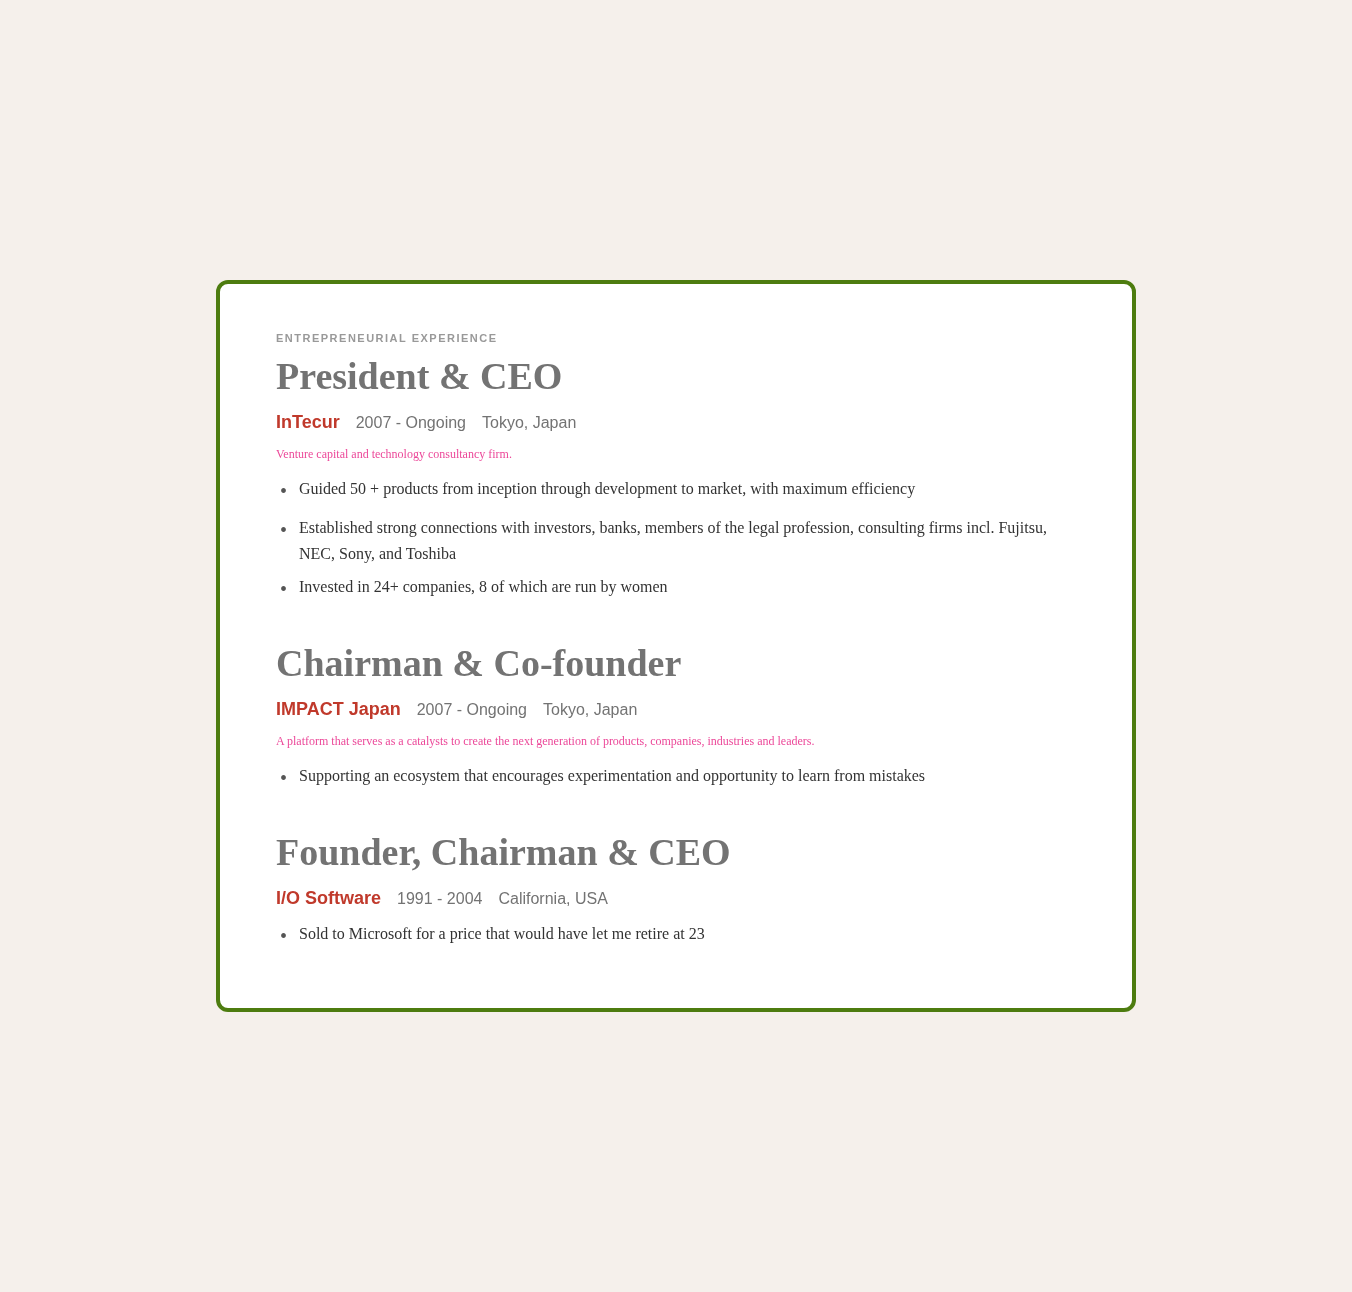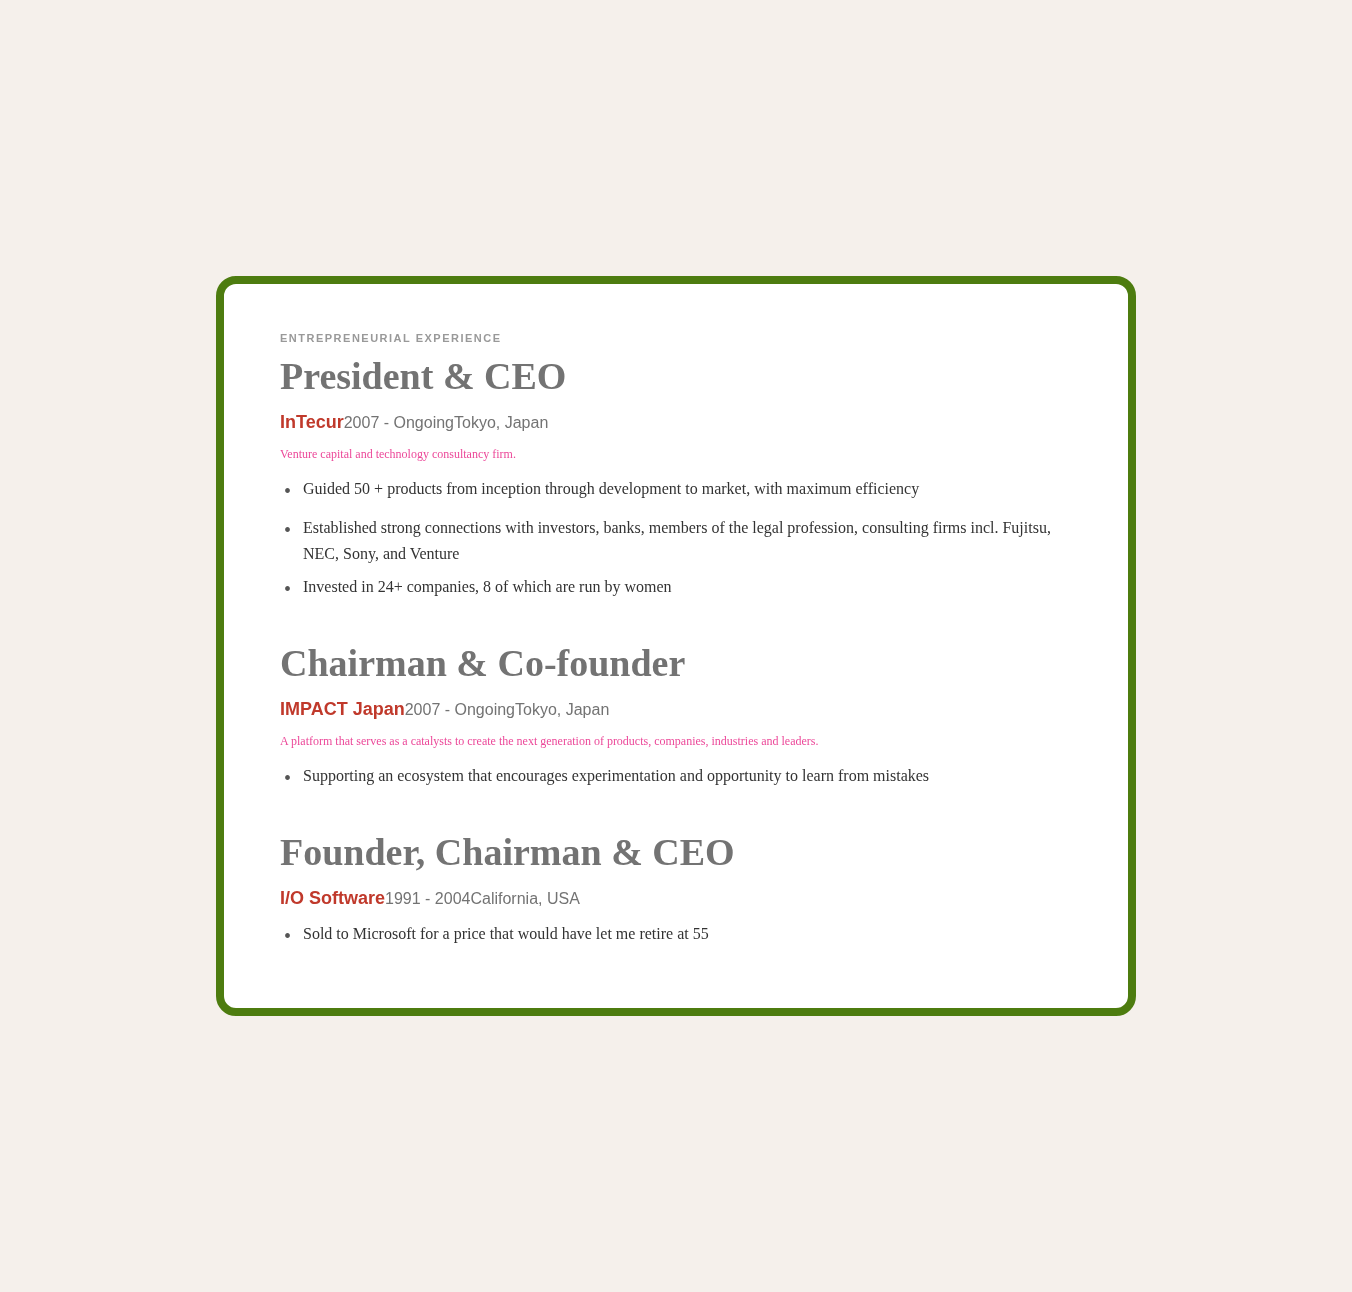--- a/index.html
+++ b/index.html
@@ -12,22 +12,22 @@
       background-color: #f5f0eb;
       display: flex;
       justify-content: center;
       align-items: center;
       min-height: 100vh;
       font-family: Georgia, 'Times New Roman', serif;
     }
 
     .card {
       background: #fff;
-      border: 8px solid #4d7c0f;
-      border-radius: 20px;
+      border: 4px solid #4d7c0f;
+      border-radius: 12px;
       padding: 48px 56px;
       max-width: 920px;
       width: 100%;
       margin: 32px;
     }
 
     .section-label {
       font-family: Arial, Helvetica, sans-serif;
       font-size: 11px;
       font-weight: 600;
@@ -41,21 +41,21 @@
       font-size: 38px;
       font-weight: 700;
       color: #737373;
       margin-bottom: 12px;
       line-height: 1.2;
     }
 
     .job-meta {
       display: flex;
       align-items: baseline;
-      gap: 0;
+      gap: 16px;
       margin-bottom: 12px;
     }
 
     .company-name {
       font-family: Arial, Helvetica, sans-serif;
       font-size: 18px;
       font-weight: 700;
       color: #c0392b;
     }
 
@@ -115,21 +115,21 @@
       <div class="experience-block">
         <h2 class="job-title">President &amp; CEO</h2>
         <div class="job-meta">
           <span class="company-name">InTecur</span>
           <span class="job-dates">2007 - Ongoing</span>
           <span class="job-location">Tokyo, Japan</span>
         </div>
         <p class="job-description">Venture capital and technology consultancy firm.</p>
         <ul class="bullet-list">
           <li>Guided 50 + products from inception through development to market, with maximum efficiency</li>
-          <li>Established strong connections with investors, banks, members of the legal profession, consulting firms incl. Fujitsu, NEC, Sony, and Venture</li>
+          <li>Established strong connections with investors, banks, members of the legal profession, consulting firms incl. Fujitsu, NEC, Sony, and Toshiba</li>
           <li>Invested in 24+ companies, 8 of which are run by women</li>
         </ul>
       </div>
       <div class="experience-block">
         <h2 class="job-title">Chairman &amp; Co-founder</h2>
         <div class="job-meta">
           <span class="company-name">IMPACT Japan</span>
           <span class="job-dates">2007 - Ongoing</span>
           <span class="job-location">Tokyo, Japan</span>
         </div>
@@ -139,17 +139,17 @@
         </ul>
       </div>
       <div class="experience-block">
         <h2 class="job-title">Founder, Chairman &amp; CEO</h2>
         <div class="job-meta">
           <span class="company-name">I/O Software</span>
           <span class="job-dates">1991 - 2004</span>
           <span class="job-location">California, USA</span>
         </div>
         <ul class="bullet-list">
-          <li>Sold to Microsoft for a price that would have let me retire at 55</li>
+          <li>Sold to Microsoft for a price that would have let me retire at 23</li>
         </ul>
       </div>
     </div>
 </div>
 
 </body></html>

